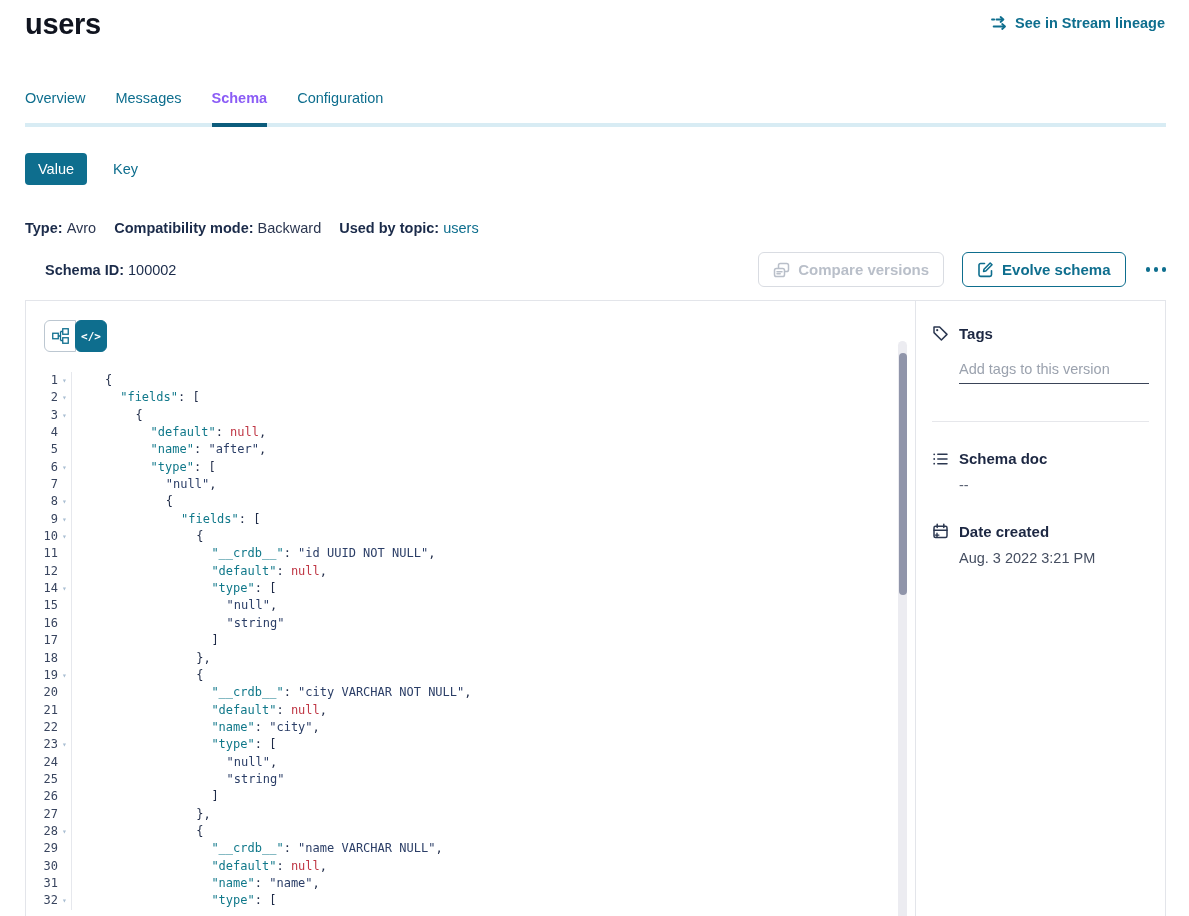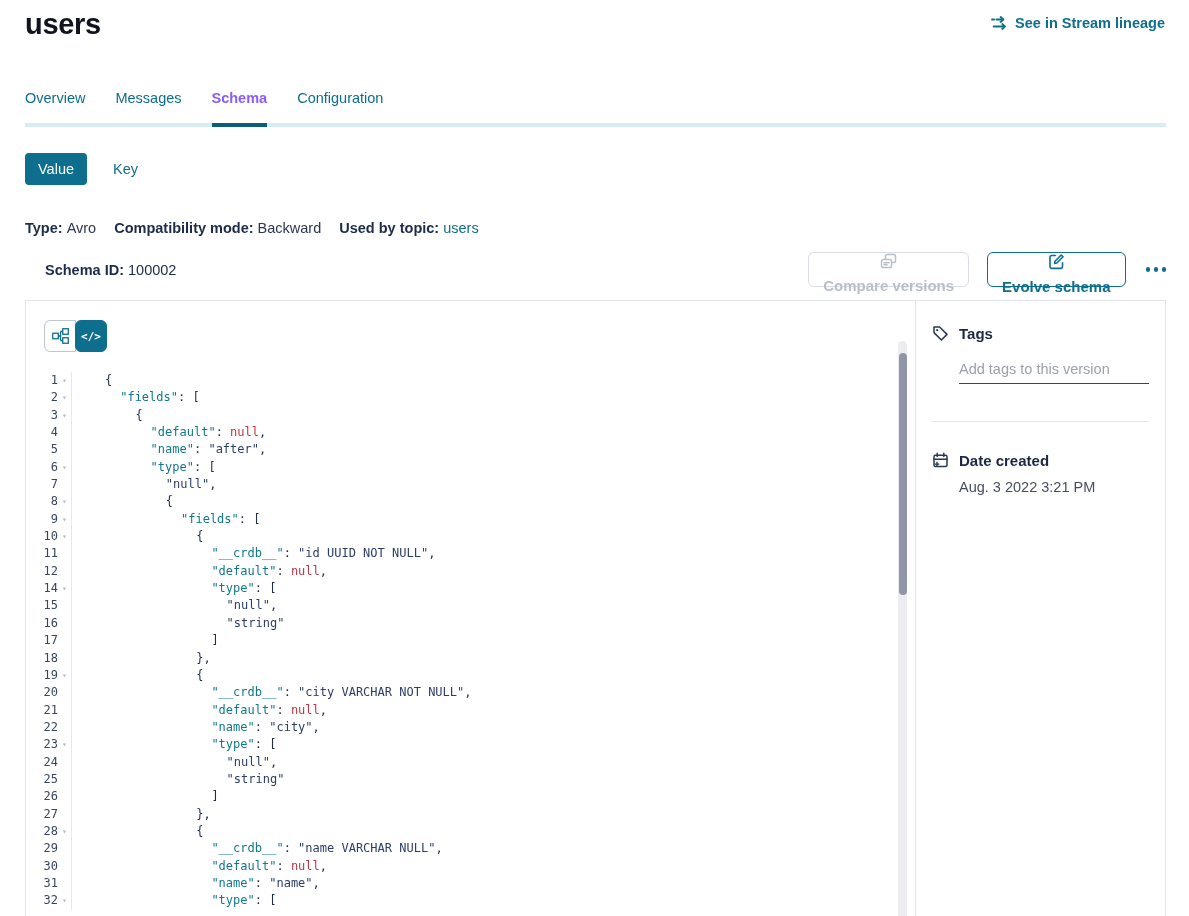--- a/index.html
+++ b/index.html
@@ -38,21 +38,21 @@
   .version-row { position:absolute; left:25px; top:252px; width:1143px; display:flex;
                  align-items:center; }
   .version-select { width:175px; height:37px; border:1.2px solid #2d3b59; border-radius:8px;
                     display:flex; align-items:center; justify-content:space-between;
                     padding:0 13px; font-size:14px; color:#1e2a47; cursor:pointer; background:#fff; }
   .schema-id { margin-left:20px; font-size:14.5px; }
   .schema-id b { font-weight:700; }
   .version-actions { margin-left:auto; display:flex; align-items:center; gap:18px; }
   .btn { height:35px; border-radius:6px; display:flex; align-items:center; gap:8px;
          padding:0 14px; font-size:15px; font-weight:600; background:#fff; cursor:pointer;
-         font-family:"Liberation Sans", sans-serif;flex-direction:column; }
+         font-family:"Liberation Sans", sans-serif; }
   .btn.disabled { color:#b9bfc9; border:1px solid #d9dce2; cursor:default; }
   .btn.primary-outline { color:#0e6e8e; border:1.5px solid #0e6e8e; }
   .more-btn { display:flex; gap:3.5px; padding:6px 2px; cursor:pointer; }
   .more-btn i { width:4.5px; height:4.5px; border-radius:50%; background:#0e6e8e; }
 
   
   .main-panel { position:absolute; left:25px; top:300px; width:1141px; height:700px;
                 border:1px solid #e3e5ea; display:flex; background:#fff; }
   .code-pane { width:893px; position:relative; }
   .view-toggle { position:absolute; left:18px; top:19px; display:flex; }
@@ -417,20 +417,34 @@
             <circle cx="5.2" cy="5.2" r="1.1" fill="#2b3750" stroke="none"></circle>
           </svg>
         </span>
         <span class="sb-title">Tags</span>
       </div>
       <input class="tag-input" type="text" placeholder="Add tags to this version" style="">
     </section>
 
     <hr class="sb-divider">
 
+    <section class="sb-section-2">
+      <div class="sb-head">
+        <span>
+          <svg width="17" height="16" viewBox="0 0 17 16" fill="none" stroke="#2b3750" stroke-width="1.5" stroke-linecap="round">
+            <circle cx="2.2" cy="3.3" r="0.9" fill="#2b3750" stroke="none"></circle>
+            <circle cx="2.2" cy="8" r="0.9" fill="#2b3750" stroke="none"></circle>
+            <circle cx="2.2" cy="12.7" r="0.9" fill="#2b3750" stroke="none"></circle>
+            <path d="M5.8 3.3 H15 M5.8 8 H15 M5.8 12.7 H15"></path>
+          </svg>
+        </span>
+        <span class="sb-title">Schema doc</span>
+      </div>
+      <div class="sb-value">--</div>
+    </section>
 
     <section class="sb-section-3">
       <div class="sb-head">
         <span>
           <svg width="17" height="17" viewBox="0 0 17 17" fill="none" stroke="#2b3750" stroke-width="1.5" stroke-linecap="round" stroke-linejoin="round">
             <rect x="2" y="3.2" width="13" height="11.3" rx="1.5"></rect>
             <path d="M5.2 1.3 V4.6 M11.8 1.3 V4.6 M2 7.2 H15"></path>
             <path d="M5 10.2 V14 M3.1 12.1 H6.9" stroke-width="1.4"></path>
           </svg>
         </span>

